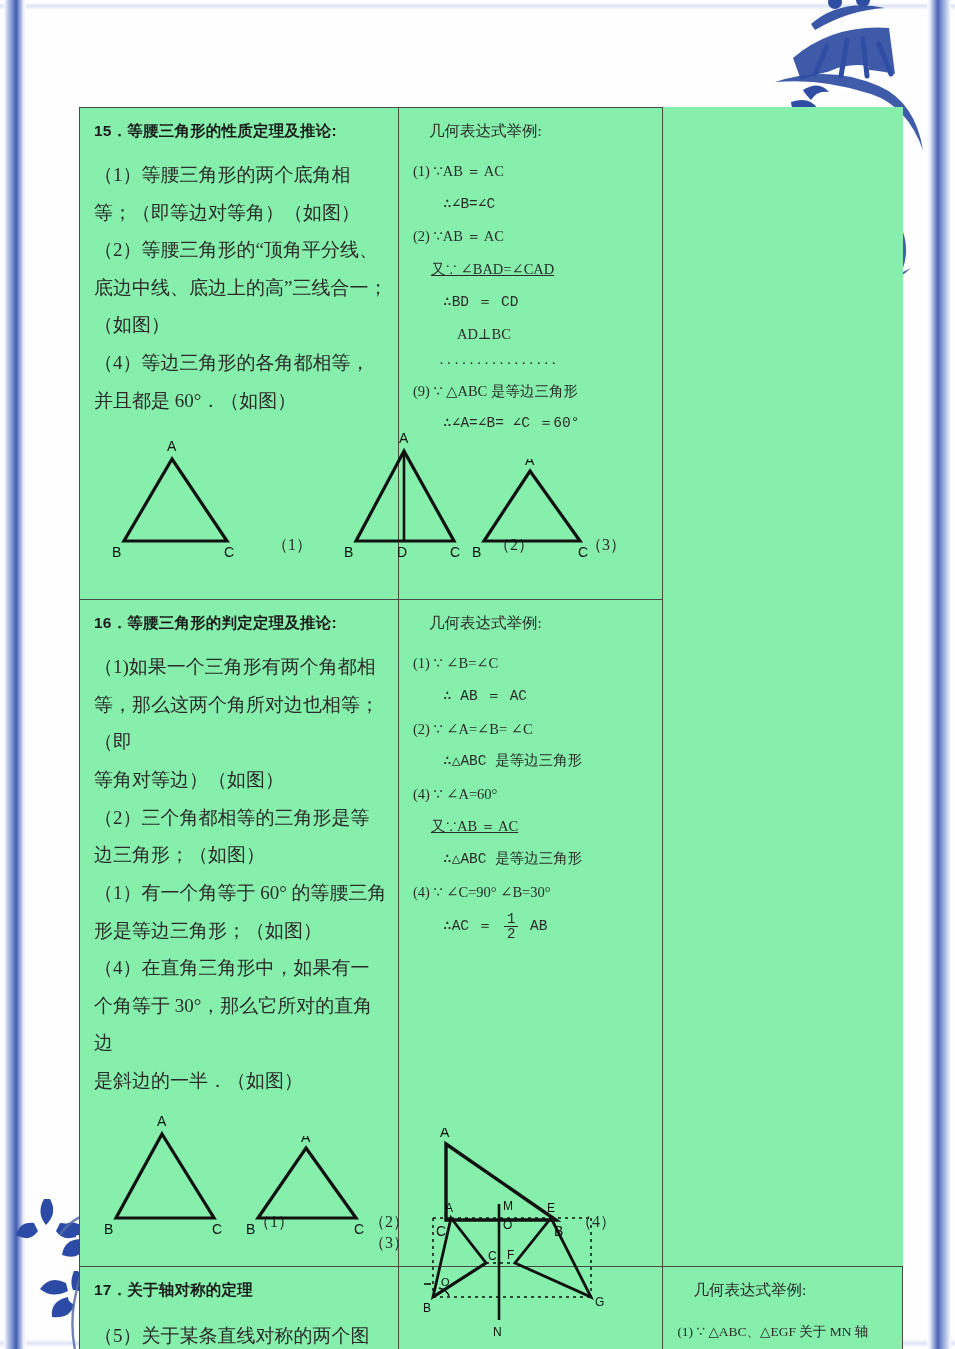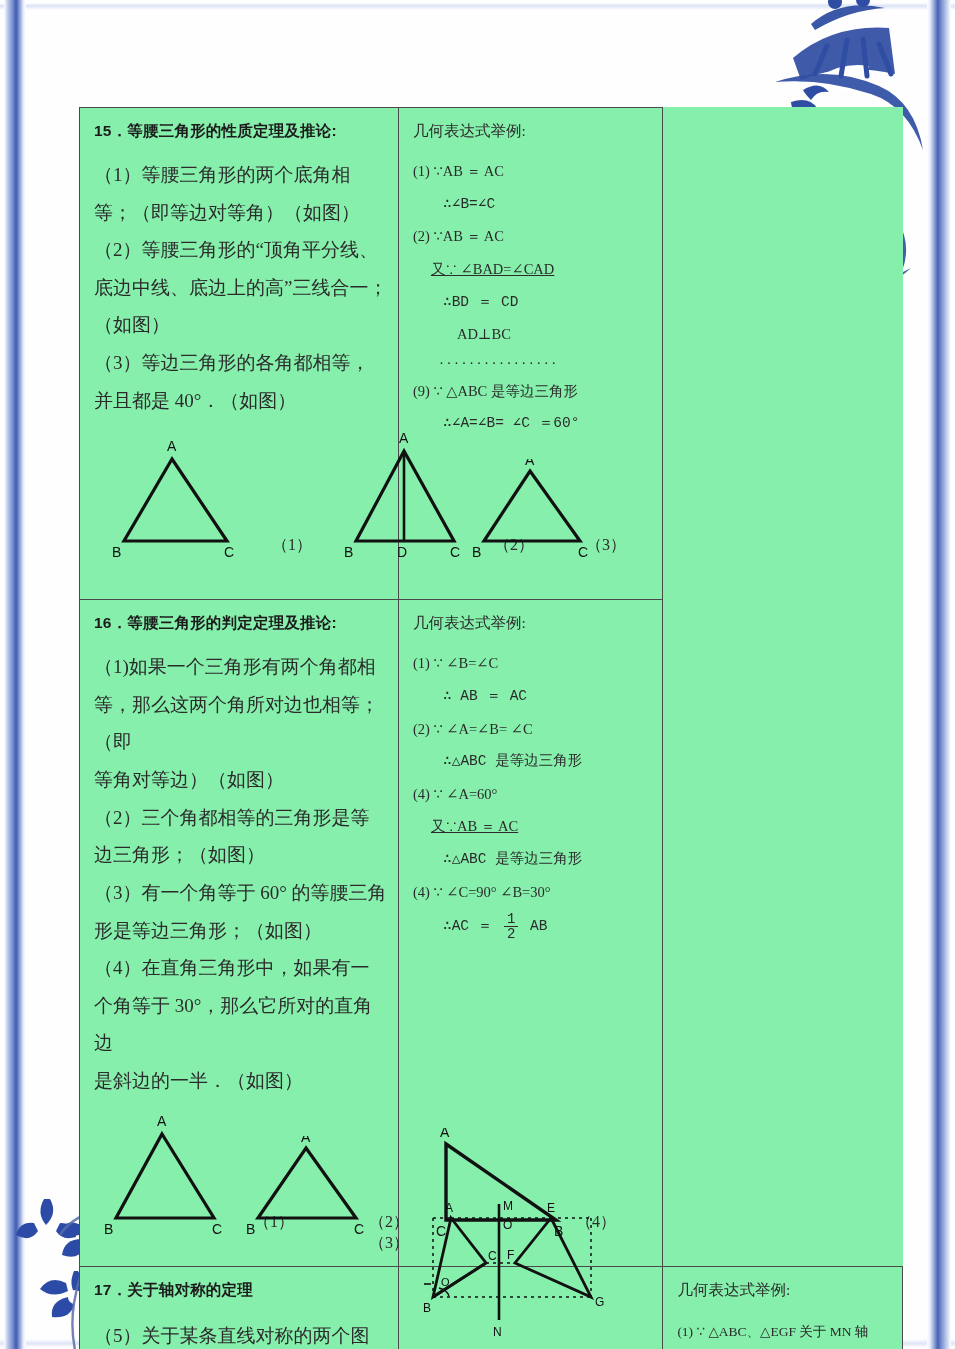--- a/index.html
+++ b/index.html
@@ -107,20 +107,21 @@
     color: #2b2b2b;
     line-height: 1.98;
     text-indent: 0;
   }
 
   
   .rhdr {
     font-size: 15.5px;
     color: #2b2b2b;
     margin-bottom: 13px;
+    margin-left: 16px;
   }
   .rln {
     font-size: 14.5px;
     color: #2b2b2b;
     line-height: 2.25;
     white-space: nowrap;
   }
   .rln.i1 { padding-left: 30px; font-family: Liberation Mono, monospace; }
   .rln.i2 { padding-left: 18px; text-decoration: underline; }
   .rln.i3 { padding-left: 44px; }
@@ -313,21 +314,21 @@
 <table class="doc-table">
   <tbody>
 
     <tr>
       <td class="cell-left">
         <div class="cell-inner">
           <div class="hdr">15．等腰三角形的性质定理及推论:</div>
           <div class="ln">（1）等腰三角形的两个底角相等；（即等边对等角）（如图）</div>
           <div class="ln">（2）等腰三角形的“顶角平分线、底边中线、底边上的高”三线合一；</div>
           <div class="ln">（如图）</div>
-          <div class="ln">（3）等边三角形的各角都相等，并且都是 40°．（如图）</div>
+          <div class="ln">（4）等边三角形的各角都相等，并且都是 60°．（如图）</div>
 
           <div class="figrow" style="height:150px;margin-top:18px;">
 
             <svg class="fig-abs" style="left:18px; top:0;" width="150" height="125" viewBox="0 0 150 125">
               <polygon points="60,22 115,104 12,104" fill="none" stroke="#111" stroke-width="3.2" stroke-linejoin="miter"></polygon>
               <text x="55" y="14" font-size="14" font-family="'Liberation Sans',sans-serif" fill="#111">A</text>
               <text x="0" y="120" font-size="14" font-family="'Liberation Sans',sans-serif" fill="#111">B</text>
               <text x="112" y="120" font-size="14" font-family="'Liberation Sans',sans-serif" fill="#111">C</text>
             </svg>
             <div class="caption" style="left:178px; top:98px;">（1）</div>
@@ -369,21 +370,21 @@
       </td>
     </tr>
 
     <tr>
       <td class="cell-left">
         <div class="cell-inner">
           <div class="hdr">16．等腰三角形的判定定理及推论:</div>
           <div class="ln">（1)如果一个三角形有两个角都相等，那么这两个角所对边也相等；（即</div>
           <div class="ln">等角对等边）（如图）</div>
           <div class="ln">（2）三个角都相等的三角形是等边三角形；（如图）</div>
-          <div class="ln">（3）有一个角等于 60° 的等腰三角形是等边三角形；（如图）</div>
+          <div class="ln">（1）有一个角等于 60° 的等腰三角形是等边三角形；（如图）</div>
           <div class="ln">（4）在直角三角形中，如果有一个角等于 30°，那么它所对的直角边</div>
           <div class="ln">是斜边的一半．（如图）</div>
 
           <div class="figrow" style="height:140px;margin-top:14px;">
 
             <svg class="fig-abs" style="left:10px; top:0;" width="150" height="125" viewBox="0 0 150 125">
               <polygon points="58,20 110,104 12,104" fill="none" stroke="#111" stroke-width="3.2" stroke-linejoin="miter"></polygon>
               <text x="53" y="12" font-size="14" font-family="'Liberation Sans',sans-serif" fill="#111">A</text>
               <text x="0" y="120" font-size="14" font-family="'Liberation Sans',sans-serif" fill="#111">B</text>
               <text x="108" y="120" font-size="14" font-family="'Liberation Sans',sans-serif" fill="#111">C</text>

